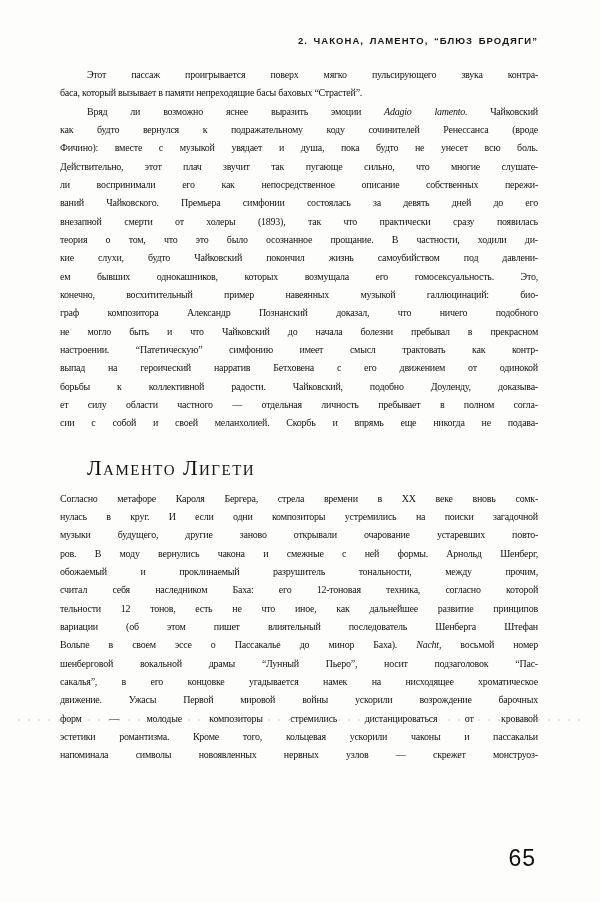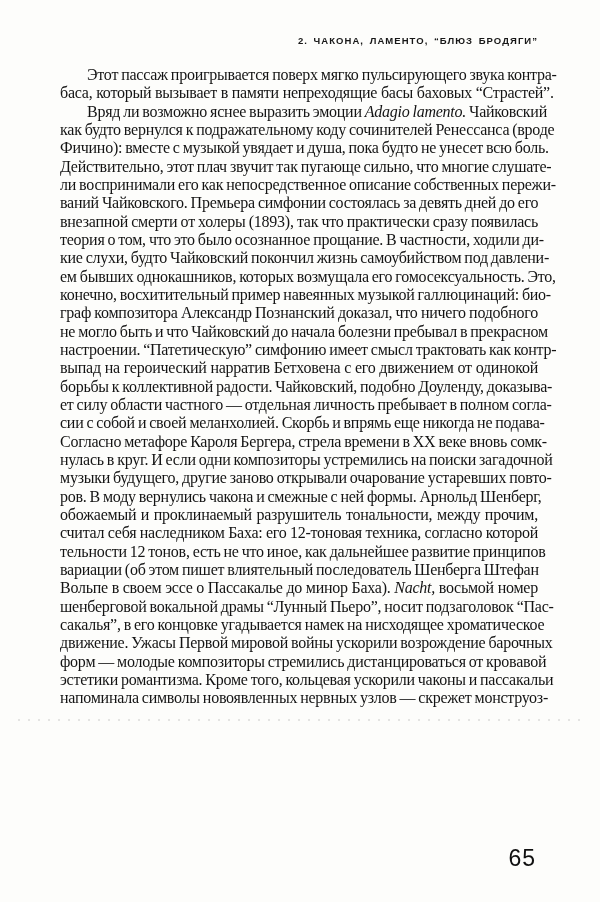--- a/index.html
+++ b/index.html
@@ -27,21 +27,21 @@
     white-space: nowrap;
   }
   .page-body {
     position: absolute;
     top: 66px; left: 60px;
     width: 478px;
   }
   .line {
     height: 18.34px;
     line-height: 18.34px;
-    font-size: 16px;
+    font-size: 10px;
     letter-spacing: -0.25px;
     white-space: nowrap;
   }
   .line.just {
     display: flex;
     justify-content: space-between;
     align-items: baseline;
     column-gap: 3px;
   }
   .line.indent { padding-left: 27px; }
@@ -297,20 +297,21 @@
         <span class="word">своей</span>
         <span class="word">меланхолией.</span>
         <span class="word">Скорбь</span>
         <span class="word">и</span>
         <span class="word">впрямь</span>
         <span class="word">еще</span>
         <span class="word">никогда</span>
         <span class="word">не</span>
         <span class="word">подава-</span>
       </div>
+      <h2 class="section-heading">Ламенто Лигети</h2>
       <div class="line just">
         <span class="word">Согласно</span>
         <span class="word">метафоре</span>
         <span class="word">Кароля</span>
         <span class="word">Бергера,</span>
         <span class="word">стрела</span>
         <span class="word">времени</span>
         <span class="word">в</span>
         <span class="word">XX</span>
         <span class="word">веке</span>

